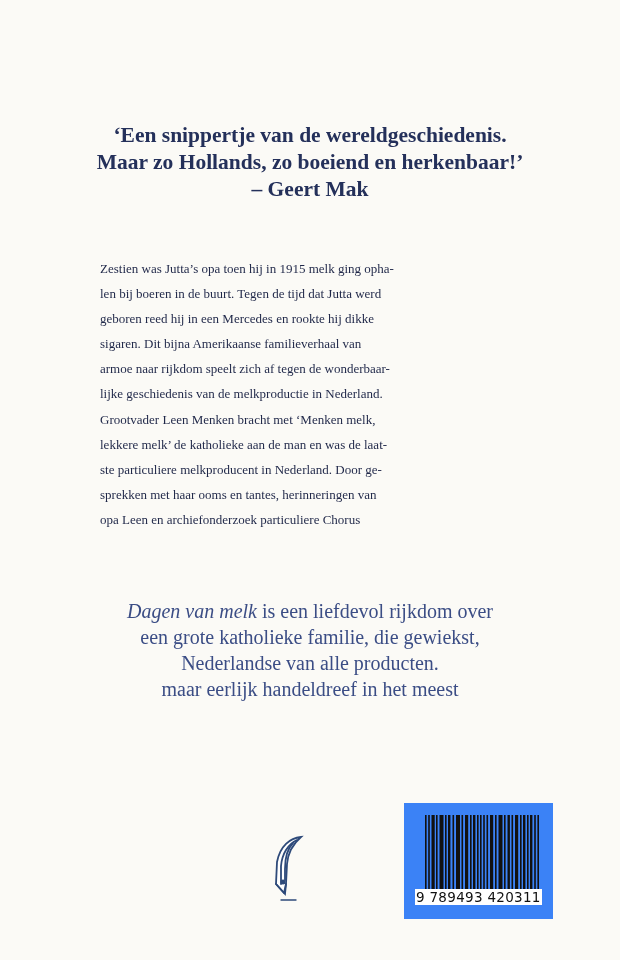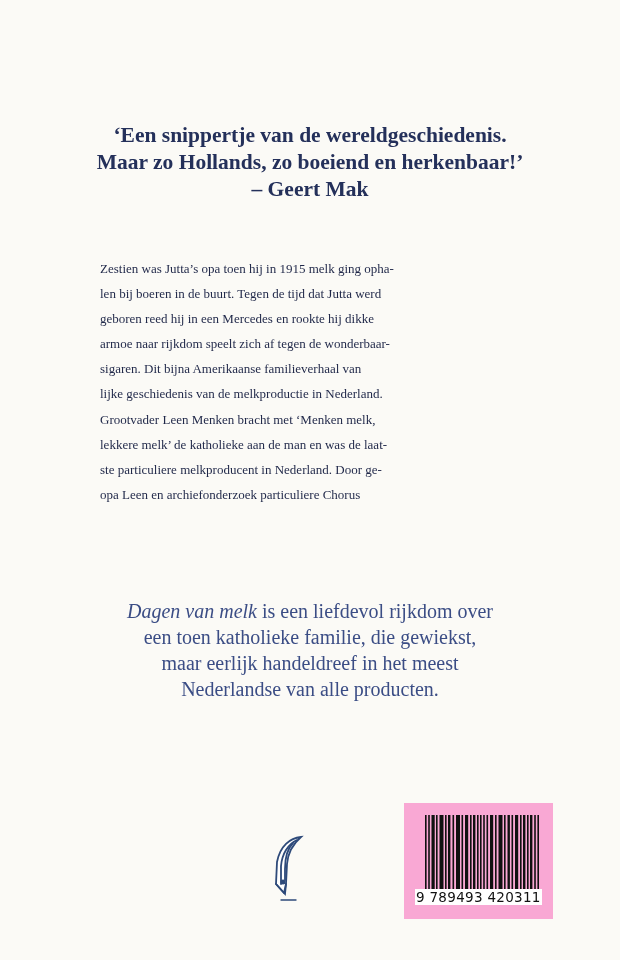--- a/index.html
+++ b/index.html
@@ -24,21 +24,21 @@
     .closing {
       position: absolute; left: 0; top: 598px; width: 620px;
       text-align: center; color: #3b4d85; font-family: "Liberation Serif", serif;
       font-size: 20px; line-height: 26px;
     }
     .closing div { white-space: nowrap; }
     .closing em { font-style: italic; text-align: center; }
     .logo { position: absolute; left: 272px; top: 834px; width: 32px; height: 70px; }
     .barcode-box {
       position: absolute; left: 404px; top: 803px; width: 149px; height: 116px;
-      background: #f9a8d4;
+      background: #3b82f6;
     }
     .bars { position: absolute; left: 21px; top: 12px; width: 114px; height: 86px; }
     .isbn {
       position: absolute; left: 11px; top: 86px; width: 130px;
       font-family: "DejaVu Sans", sans-serif; font-size: 13.5px; color: #111;
       background: transparent; letter-spacing: 0.3px; white-space: nowrap;
     }
     .isbn span { background: #fff; padding: 0 1px; }
   </style>
 </head>
@@ -47,34 +47,35 @@
 <div class="quote">
   <div>‘Een snippertje van de wereldgeschiedenis.</div>
   <div>Maar zo Hollands, zo boeiend en herkenbaar!’</div>
   <div>– Geert Mak</div>
 </div>
 
 <div class="body-text">
   <div>Zestien was Jutta’s opa toen hij in 1915 melk ging opha-</div>
   <div>len bij boeren in de buurt. Tegen de tijd dat Jutta werd</div>
   <div>geboren reed hij in een Mercedes en rookte hij dikke</div>
+  <div>sigaren. Dit bijna Amerikaanse familieverhaal van</div>
   <div>armoe naar rijkdom speelt zich af tegen de wonderbaar-</div>
-  <div>sigaren. Dit bijna Amerikaanse familieverhaal van</div>
   <div>lijke geschiedenis van de melkproductie in Nederland.</div>
   <div>Grootvader Leen Menken bracht met ‘Menken melk,</div>
   <div>lekkere melk’ de katholieke aan de man en was de laat-</div>
   <div>ste particuliere melkproducent in Nederland. Door ge-</div>
+  <div>sprekken met haar ooms en tantes, herinneringen van</div>
   <div>opa Leen en archiefonderzoek particuliere Chorus</div>
 </div>
 
 <div class="closing">
   <div><em>Dagen van melk</em><span> is een liefdevol rijkdom over</span></div>
-  <div>een toen katholieke familie, die gewiekst,</div>
+  <div>een grote katholieke familie, die gewiekst,</div>
+  <div>Nederlandse van alle producten.</div>
   <div>maar eerlijk handeldreef in het meest</div>
-  <div>Nederlandse van alle producten.</div>
 </div>
 
 <div class="logo">
   <svg width="32" height="70" viewBox="0 0 32 70" fill="none" stroke="#2e4a7a" stroke-width="1.8" stroke-linecap="round">
     <path d="M29 3 C18 4 8 12 5 28 L4 50 L13 60 L14 50 L15 30 C16 18 22 9 29 3 Z" fill="#ffffff"></path>
     <path d="M25 6 C16 10 10 20 9 32 L9 50"></path>
     <path d="M21 9 C15 15 13 24 13 35 L13 46"></path>
     <path d="M4 50 L12 59 M14 50 L12 59"></path>
     <circle cx="11" cy="48" r="1.6" fill="#2e4a7a"></circle>
     <path d="M9 66 L24 66" stroke-width="1.4"></path>

